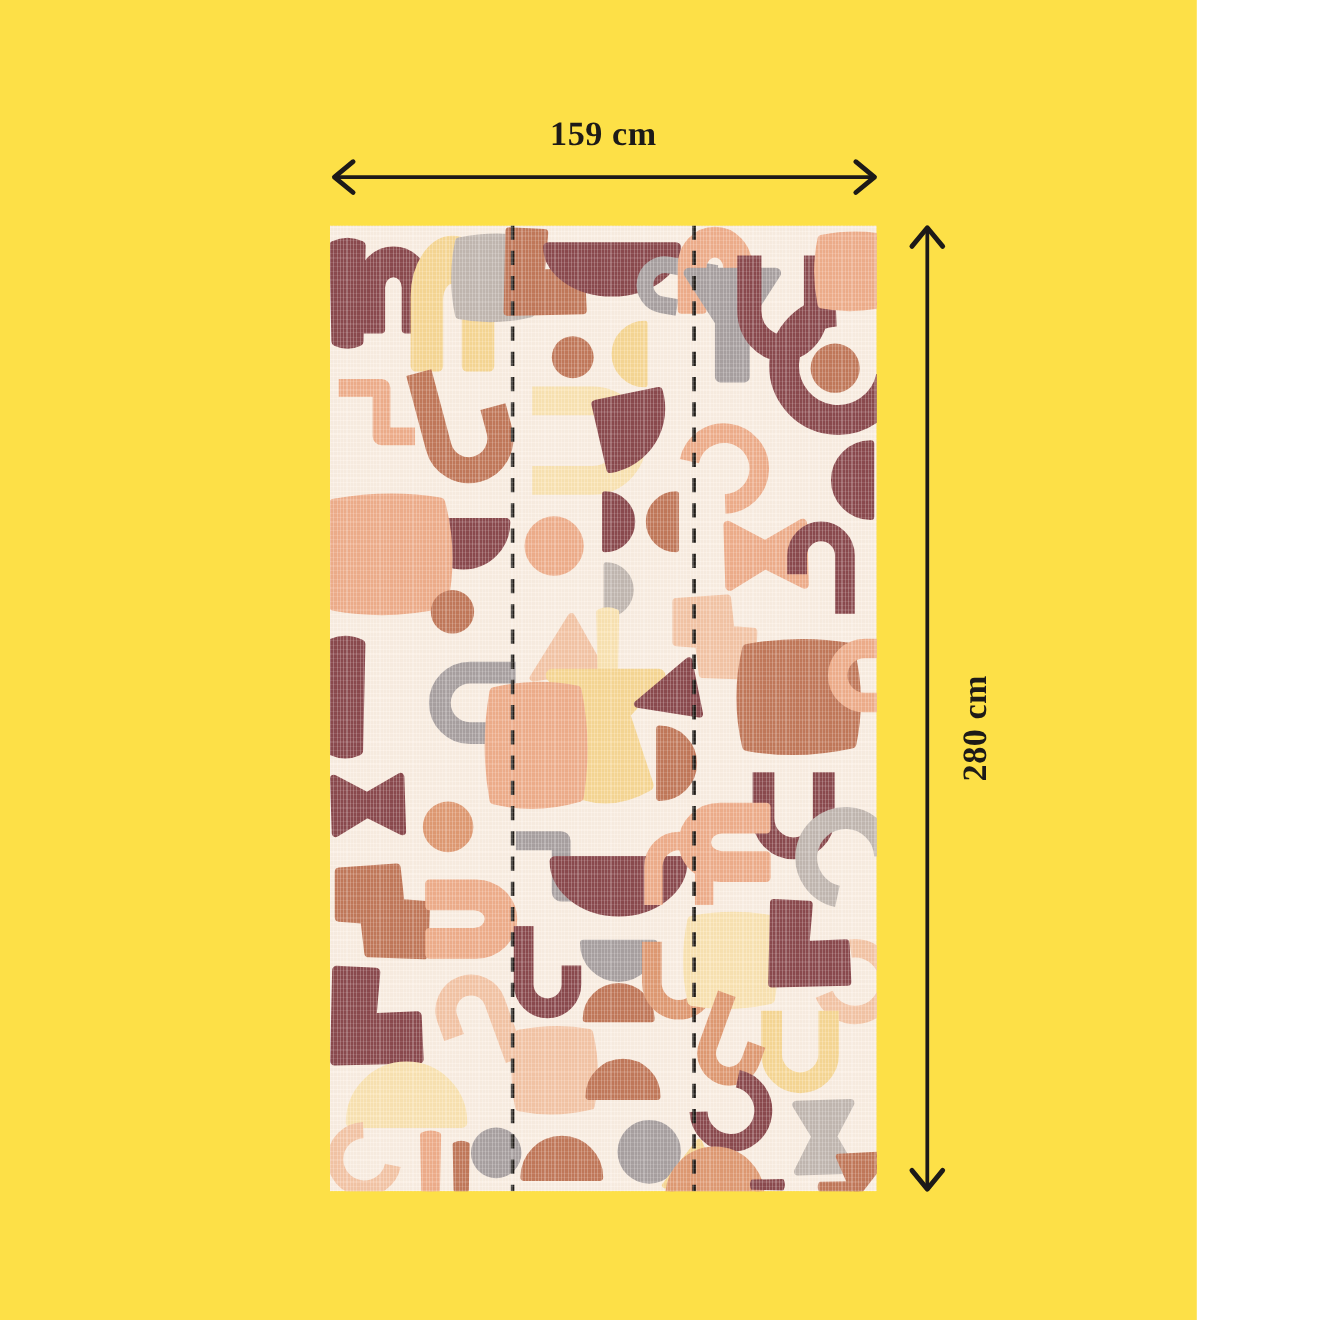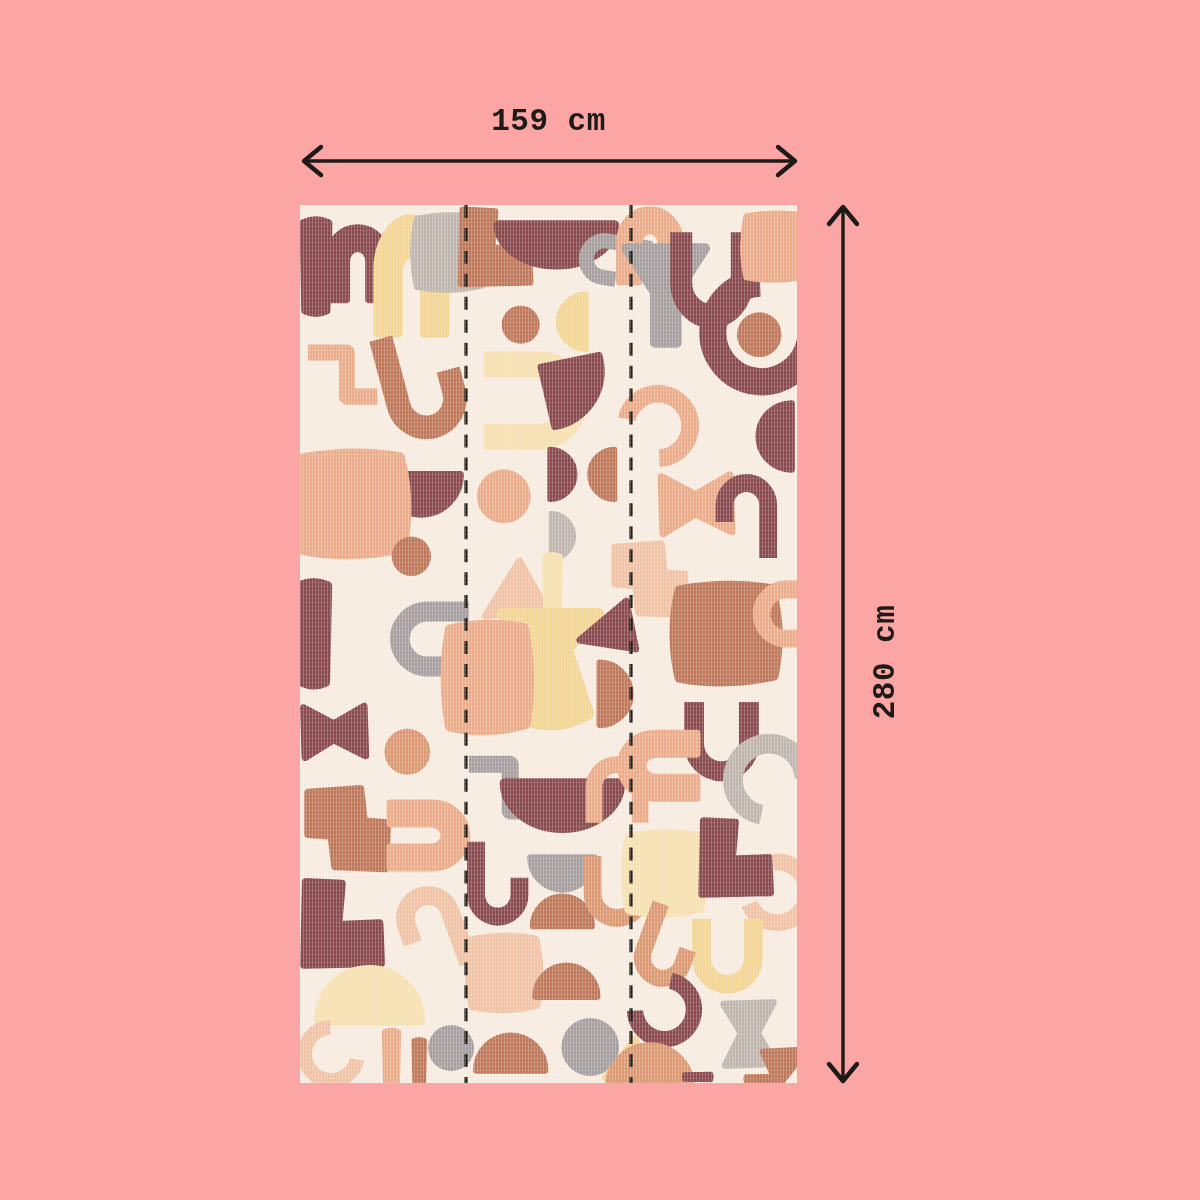--- a/index.html
+++ b/index.html
@@ -1,18 +1,18 @@
 <!DOCTYPE html>
 <html><head>
 <meta charset="utf-8">
 <style>
   html,body{margin:0;padding:0;background:#ffffff;}
   .canvas{
-    position:relative;width:1200px;height:1200px;background:#fca5a5;overflow:hidden;
-    font-family:Liberation Mono, monospace;
+    position:relative;width:1088px;height:1200px;background:#fde047;overflow:hidden;
+    font-family:Liberation Serif, serif;
   }
   .dim-label{
     position:absolute;font-weight:700;font-size:31px;letter-spacing:0.5px;
     color:#1d1a18;text-align:center;white-space:nowrap;
   }
   .dim-label-width{left:300px;top:104px;width:497px;}
   .dim-label-height{
     left:686px;top:641px;width:400px;height:42px;line-height:42px;
     transform:rotate(-90deg);transform-origin:center;
   }

